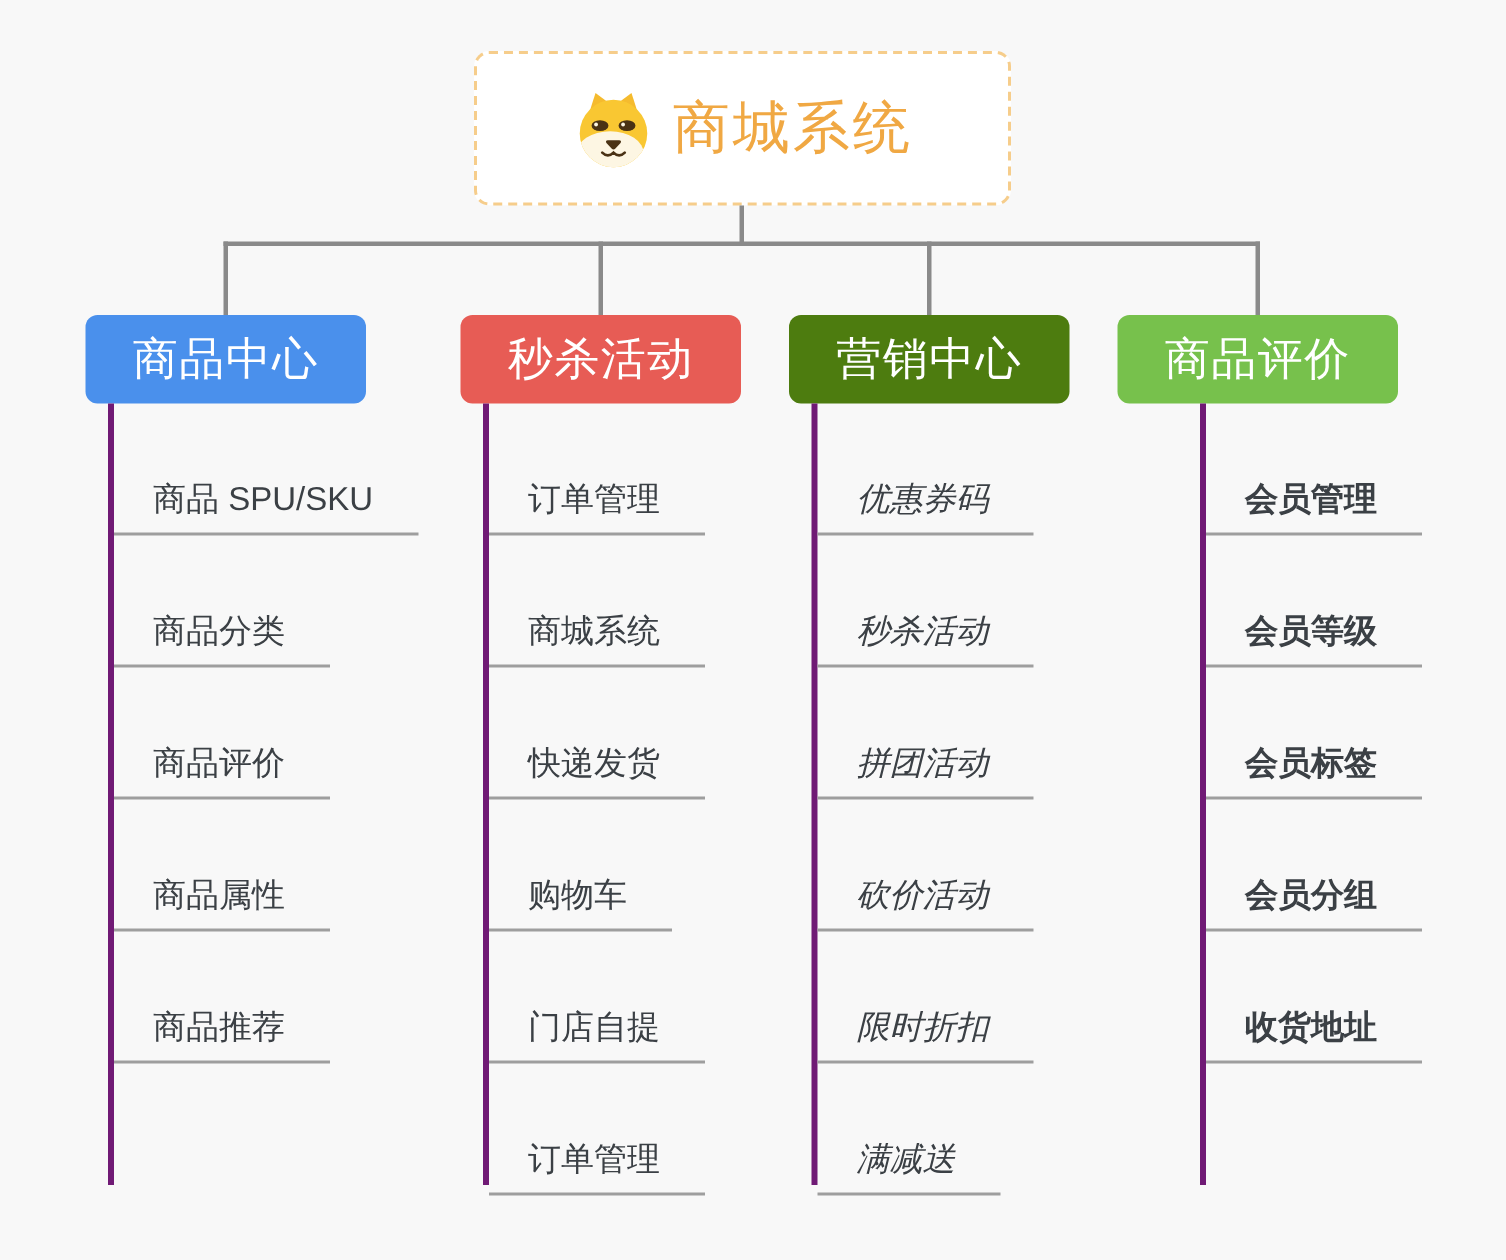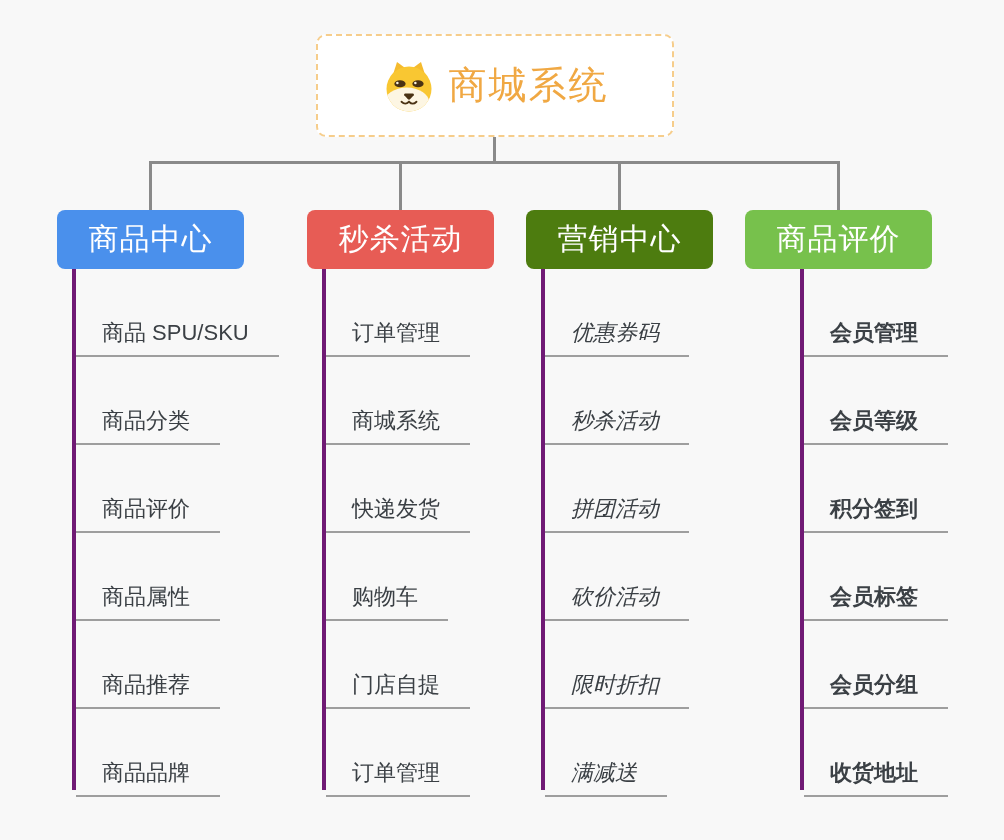--- a/index.html
+++ b/index.html
@@ -100,23 +100,20 @@
       </div>
     <div class="leaf">
         <span class="leaf-label">商品评价</span>
       </div>
     <div class="leaf">
         <span class="leaf-label">商品属性</span>
       </div>
     <div class="leaf">
         <span class="leaf-label">商品推荐</span>
       </div>
-    <div class="leaf">
-        <span class="leaf-label">商品品牌</span>
-      </div>
   </div>
 
   <div class="leaf-column c2">
     <div class="leaf">
         <span class="leaf-label">订单管理</span>
       </div>
     <div class="leaf">
         <span class="leaf-label">商城系统</span>
       </div>
     <div class="leaf">
@@ -155,23 +152,20 @@
   </div>
 
   <div class="leaf-column c4">
     <div class="leaf">
         <span class="leaf-label">会员管理</span>
       </div>
     <div class="leaf">
         <span class="leaf-label">会员等级</span>
       </div>
     <div class="leaf">
-        <span class="leaf-label">积分签到</span>
-      </div>
-    <div class="leaf">
         <span class="leaf-label">会员标签</span>
       </div>
     <div class="leaf">
         <span class="leaf-label">会员分组</span>
       </div>
     <div class="leaf">
         <span class="leaf-label">收货地址</span>
       </div>
   </div>
 

